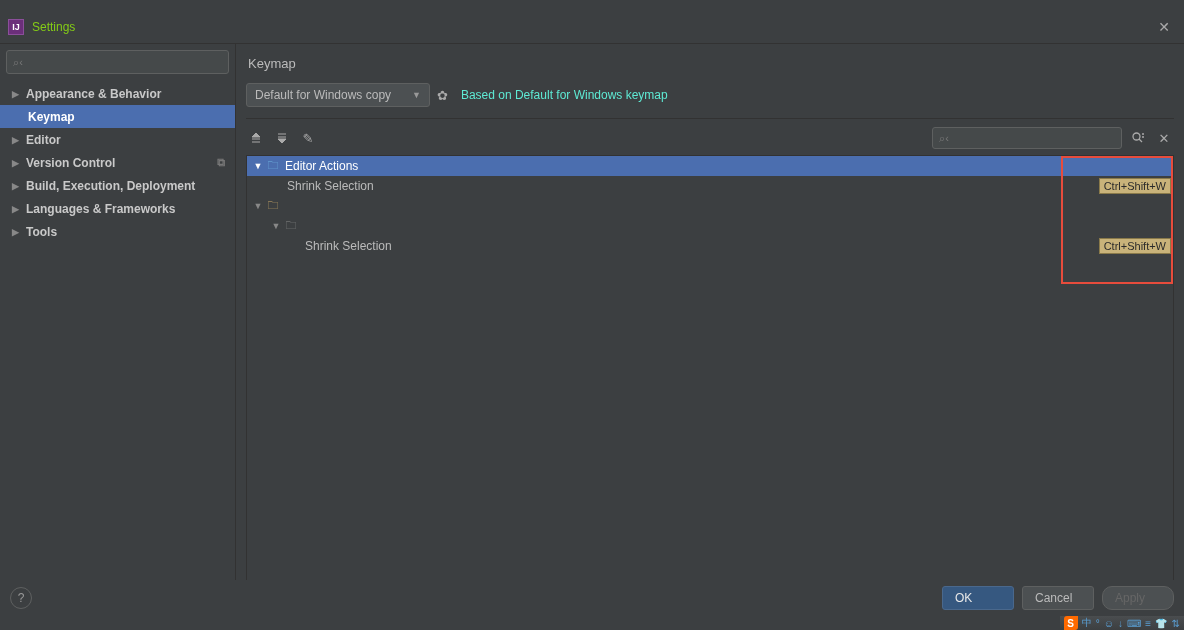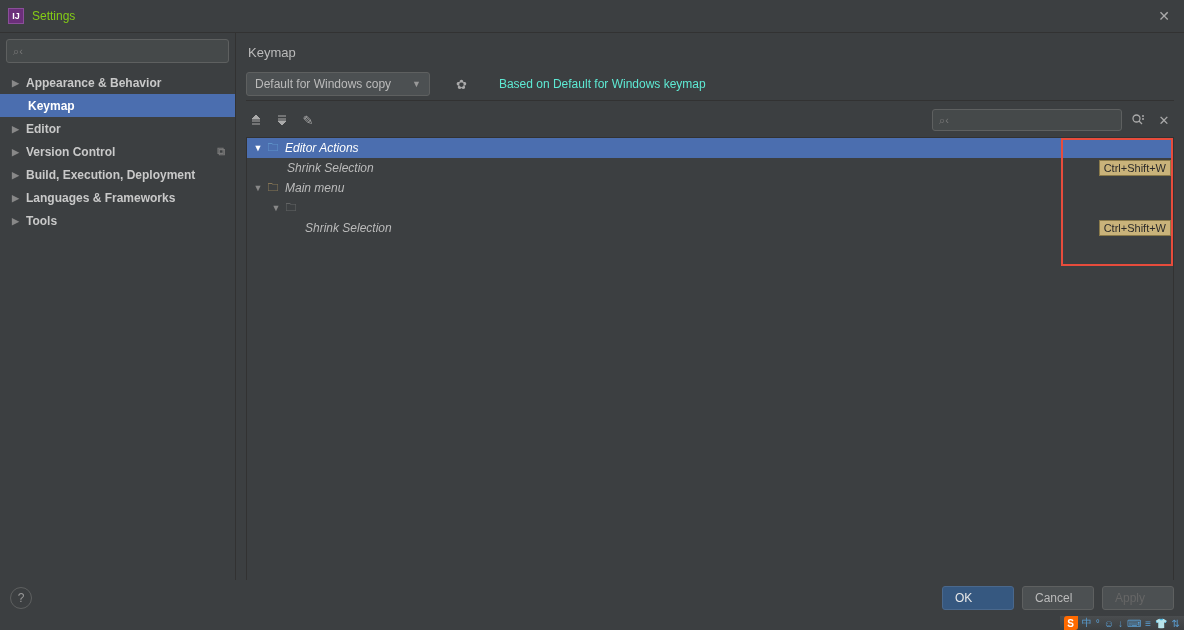--- a/index.html
+++ b/index.html
@@ -1,71 +1,71 @@
 <!DOCTYPE html>
 <html><head>
 <meta charset="utf-8">
 <style>
 * { margin:0; padding:0; box-sizing:border-box; font-family:"Segoe UI",Arial,sans-serif; }
 body { background:#3c3f41; color:#bbbbbb; font-size:12px; width:1184px; height:630px; overflow:hidden; position:relative; }
 
-.titlebar { height:33px; display:flex; align-items:center; padding:0 8px; background:#3c3f41; border-bottom:1px solid #323232; }
+.titlebar { height:33px; display:flex; align-items:center; padding:0 8px; background:#3c3f41; border-bottom:1px solid #323232;margin-top:11px; }
 .titlebar .app-icon { width:16px; height:16px; background:#6b2f7a; border:1px solid #8b4f9a; margin-right:8px; display:flex; align-items:center; justify-content:center; color:#fff; font-size:9px; font-weight:bold; }
 .titlebar .title { color:#84cc16; }
 .titlebar .close { margin-left:auto; color:#aaa; font-size:14px; cursor:pointer; padding:2px 6px; }
 
 .body-row { display:flex; height:560px; }
 
 .sidebar { width:236px; background:#3c3f41; border-right:1px solid #323232; display:flex; flex-direction:column; }
 .search-box { margin:6px 6px 4px 6px; height:24px; background:#45494a; border:1px solid #5e6060; border-radius:3px; display:flex; align-items:center; padding:0 6px; }
 .search-box span { color:#777; font-size:11px; }
 .nav { padding-top:4px; }
 .nav-item { display:flex; align-items:center; height:23px; padding-left:12px; color:#bbbbbb; cursor:pointer; position:relative; }
 .nav-item.bold { font-weight:600; color:#c9c9c9; }
 .nav-item.child { padding-left:28px; }
 .nav-item.selected { background:#4b6eaf; color:#fff; }
 .nav-item .arrow { width:10px; display:inline-block; color:#888; margin-right:4px; font-size:9px; }
 .nav-item .copy-icon { position:absolute; right:10px; color:#777; font-size:11px; }
 
 .main { flex:1; display:flex; flex-direction:column; padding:8px 10px 0 10px; }
 .main-title { font-size:13px; color:#bbbbbb; margin:4px 0 12px 2px; }
-.keymap-row { display:flex; align-items:center; gap:26px; margin-bottom:4px; }
+.keymap-row { display:flex; align-items:center; gap:7px; margin-bottom:11px; }
 .dropdown { width:184px; height:24px; background:#4c5052; border:1px solid #5e6060; border-radius:3px; display:flex; align-items:center; padding:0 8px; color:#bbb; cursor:pointer; }
 .dropdown .dd-arrow { margin-left:auto; font-size:9px; color:#999; }
 .gear { color:#aaa; font-size:13px; cursor:pointer; }
 .based-text { color:#5eead4; margin-left:6px; }
 
 .divider { height:1px; background:#323232; margin-bottom:8px; }
 
 .toolbar-row { display:flex; align-items:center; margin-bottom:6px; }
 .toolbar-row .tbtn { width:20px; height:20px; margin-right:6px; color:#aaa; display:flex; align-items:center; justify-content:center; cursor:pointer; font-size:13px; }
 .toolbar-row .search2 { margin-left:auto; width:190px; height:22px; background:#45494a; border:1px solid #5e6060; border-radius:3px; display:flex; align-items:center; padding:0 6px; }
 .toolbar-row .search2 span { color:#777; font-size:11px; }
 .toolbar-row .rbtn { width:20px; height:20px; margin-left:6px; color:#aaa; display:flex; align-items:center; justify-content:center; cursor:pointer; font-size:13px; }
 
 .tree-container { flex:1; background:#3c3f41; border:1px solid #323232; position:relative; overflow:hidden; }
 .tree-row { height:20px; display:flex; align-items:center; padding-left:4px; color:#bbb; }
 .tree-row.selected { background:#4b6eaf; color:#fff; }
 .tree-row .tarrow { width:14px; text-align:center; font-size:9px; color:#888; }
 .tree-row.selected .tarrow { color:#fff; }
 .tree-row .ticon { width:16px; height:14px; margin-right:4px; display:flex; align-items:center; justify-content:center; font-size:11px; }
-.tree-row .tlabel { flex:1;font-style:italic; }
+.tree-row .tlabel { flex:1; }
 .tree-row .shortcut { background:#c9b37a; color:#2b2b2b; padding:0 4px; font-size:11px; border:1px solid #8a7a4a; margin-right:2px; height:16px; display:flex; align-items:center; }
 .indent1 { padding-left:36px; }
 .indent2 { padding-left:18px; }
 .indent3 { padding-left:54px; }
 
 .highlight-box { position:absolute; border:2px solid #e74c3c; top:0px; right:0px; width:112px; height:128px; pointer-events:none; }
 
 .footer { position:absolute; bottom:14px; left:0; right:0; height:36px; display:flex; align-items:center; padding:0 10px; background:#3c3f41; }
 .help-btn { width:22px; height:22px; border:1px solid #5e6060; border-radius:11px; display:flex; align-items:center; justify-content:center; color:#999; cursor:pointer; }
 .footer .spacer { flex:1; }
 .btn { min-width:72px; height:24px; border:1px solid #5e6060; border-radius:3px; background:#4c5052; color:#bbb; display:flex; align-items:center; justify-content:flex-start; margin-left:8px; cursor:pointer; padding:0 12px; }
 .btn.primary { background:#365880; border-color:#4a688c; color:#e8e8e8; }
-.btn.disabled { color:#666; }
+.btn.disabled { color:#666;border-radius:10px; }
 
 .tray { position:absolute; bottom:0; right:0; height:14px; display:flex; align-items:center; gap:4px; padding:0 4px; background:linear-gradient(#4a4d4f,#3c3f41); font-size:10px; color:#5a9fd4; }
 .tray .s-icon { width:14px; height:14px; background:#ff6a00; color:#fff; border-radius:3px 0 3px 0; display:flex; align-items:center; justify-content:center; font-weight:bold; font-size:10px; }
 .tray span { font-size:10px; }
 
 svg { display:block; }
 </style>
 </head>
 <body>
 
@@ -156,21 +156,20 @@
         <span class="ticon" style="color:#6fb5e0;">🗀</span>
         <span class="tlabel">Editor Actions</span>
       </div>
       <div class="tree-row">
         <span class="tlabel indent1">Shrink Selection</span>
         <span class="shortcut">Ctrl+Shift+W</span>
       </div>
       <div class="tree-row">
         <span class="tarrow">▼</span>
         <span class="ticon" style="color:#c9a86a;">🗀</span>
-        <span class="tlabel">Main menu</span>
       </div>
       <div class="tree-row">
         <span class="indent2"></span>
         <span class="tarrow">▼</span>
         <span class="ticon" style="color:#888;">🗀</span>
       </div>
       <div class="tree-row">
         <span class="tlabel indent3">Shrink Selection</span>
         <span class="shortcut">Ctrl+Shift+W</span>
       </div>

